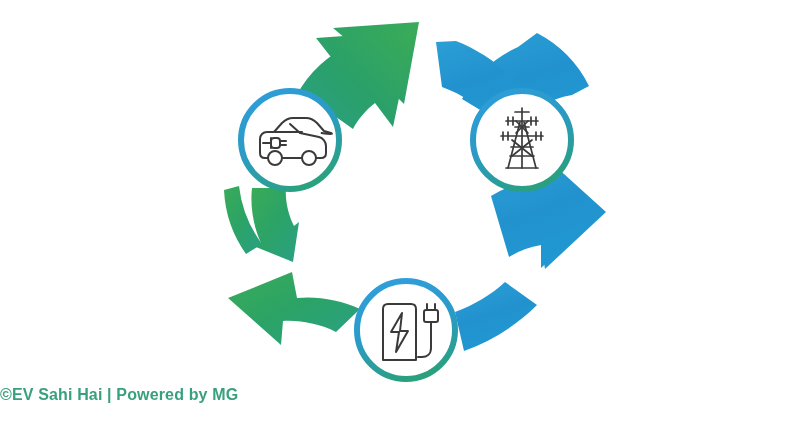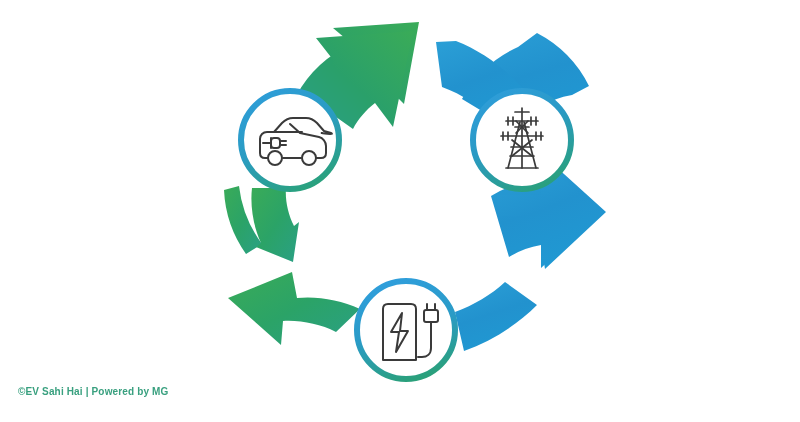--- a/index.html
+++ b/index.html
@@ -26,24 +26,24 @@
   #cycle-svg {
     position: absolute;
     left: 0;
     top: 0;
     width: 800px;
     height: 422px;
     display: block;
   }
   #footer-credit {
     position: absolute;
-    left: 18px;
+    left: 0;
     top: 387px;
     font-family: "Liberation Sans", sans-serif;
-    font-size: 10px;
+    font-size: 16px;
     font-weight: bold;
     letter-spacing: 0.15px;
     color: #39a07f;
     white-space: nowrap;
     line-height: 1;
   }
 </style>
 </head>
 <body>
 

